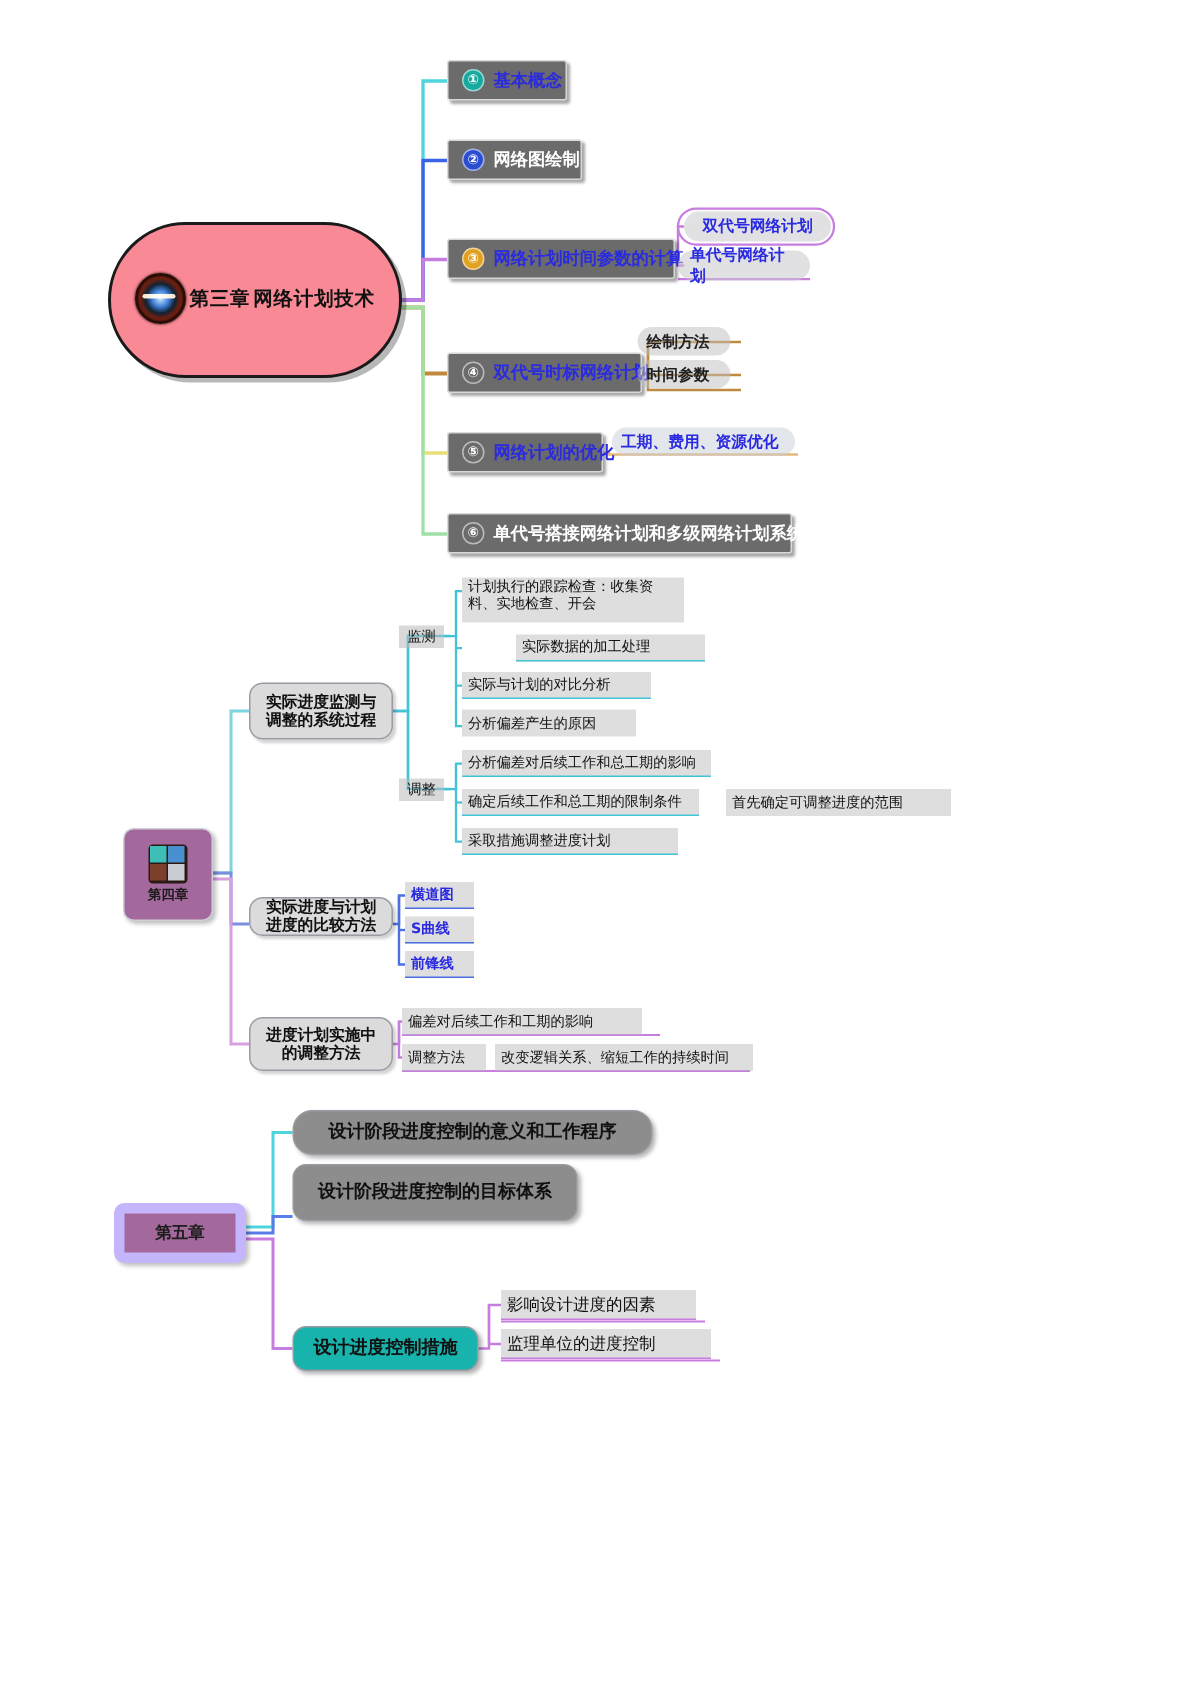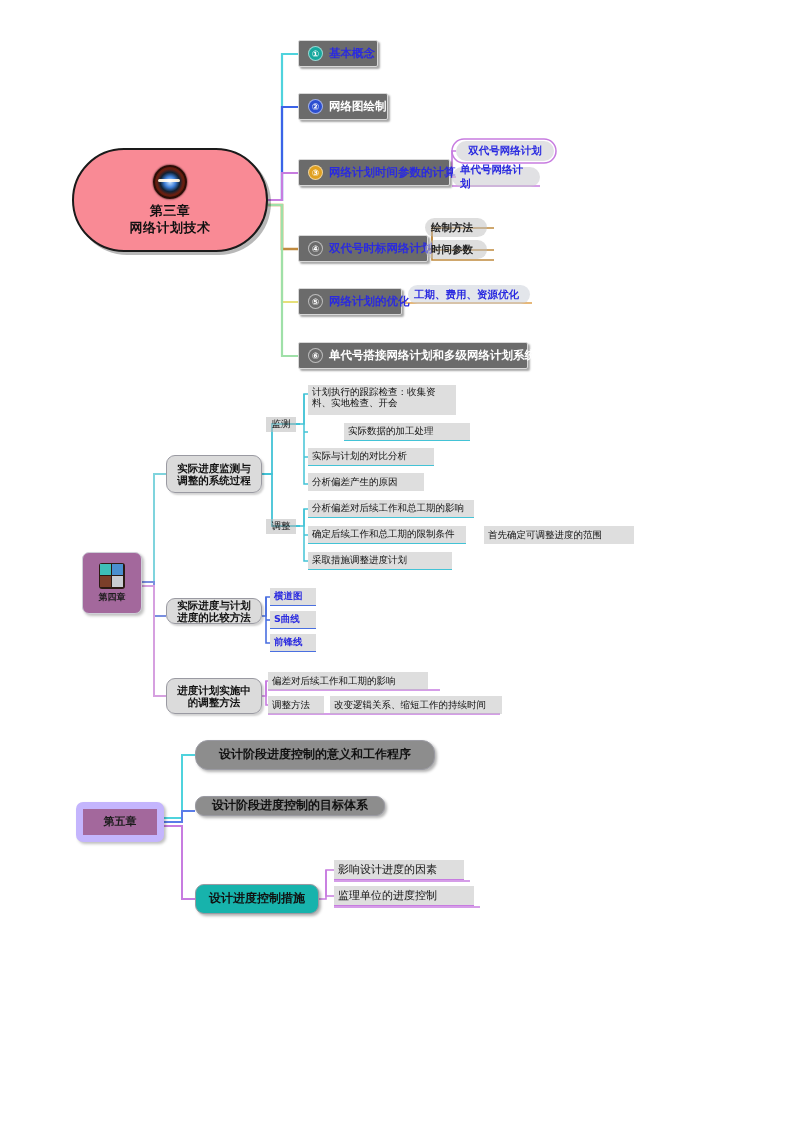--- a/index.html
+++ b/index.html
@@ -8,21 +8,21 @@
   svg#wires{position:absolute;left:0;top:0;width:800px;height:1132px;pointer-events:none;}
 
   .node{position:absolute;box-sizing:border-box;display:flex;align-items:center;}
   .lbl{white-space:pre;line-height:1.15;}
 
   
   .root{
     left:72px;top:148px;width:196px;height:104px;
     background:#f98a95;border:2px solid #1a1a1a;border-radius:52px;
     box-shadow:3px 3px 0 rgba(0,0,0,.28);
-    flex-direction:column;justify-content:center;gap:2px;
+    flex-direction:row;justify-content:center;gap:2px;
   }
   .root-ico{width:30px;height:30px;border-radius:50%;
     background:radial-gradient(circle at 50% 50%,#cfe8ff 0%,#3f7fd8 26%,#123 46%,#6b1f10 62%,#2a0d06 100%);
     border:2px solid #2a0d06;box-shadow:0 0 2px #000;margin-bottom:3px;position:relative;}
   .root-ico:after{content:"";position:absolute;left:3px;top:12px;width:22px;height:3px;
     background:linear-gradient(90deg,#f3e7d0,#fff,#f3e7d0);border-radius:2px;}
   .root-txt{font-size:13px;font-weight:bold;color:#111;text-align:center;letter-spacing:.5px;}
 
   
   .bar{
@@ -111,21 +111,21 @@
     left:76px;top:802px;width:88px;height:40px;background:#a3689c;
     border:7px solid #c4b5fd;border-radius:7px;box-shadow:2px 2px 3px rgba(0,0,0,.25);
     justify-content:center;font-size:11px;font-weight:bold;color:#1c1c1c;
   }
   .big{
     border:1.3px solid #9a9aa2;border-radius:9px;background:#8d8d8d;
     box-shadow:2px 2px 3px rgba(0,0,0,.3);
     justify-content:center;font-size:12px;font-weight:bold;color:#111;
   }
   .e1{left:195px;top:740px;width:240px;height:30px;border-radius:13px;}
-  .e2{left:195px;top:796px;width:190px;height:20px;}
+  .e2{left:195px;top:776px;width:190px;height:38px;}
   .e3{left:195px;top:884px;width:124px;height:30px;background:#17b3ac;border-color:#9a9aa2;color:#111;}
   .f1{left:334px;top:860px;width:130px;height:20px;font-size:11px;}
   .f2{left:334px;top:886px;width:140px;height:20px;font-size:11px;}
 </style>
 </head>
 <body>
 
 <div id="canvas">
   <svg id="wires" viewBox="0 0 800 1132">
 

